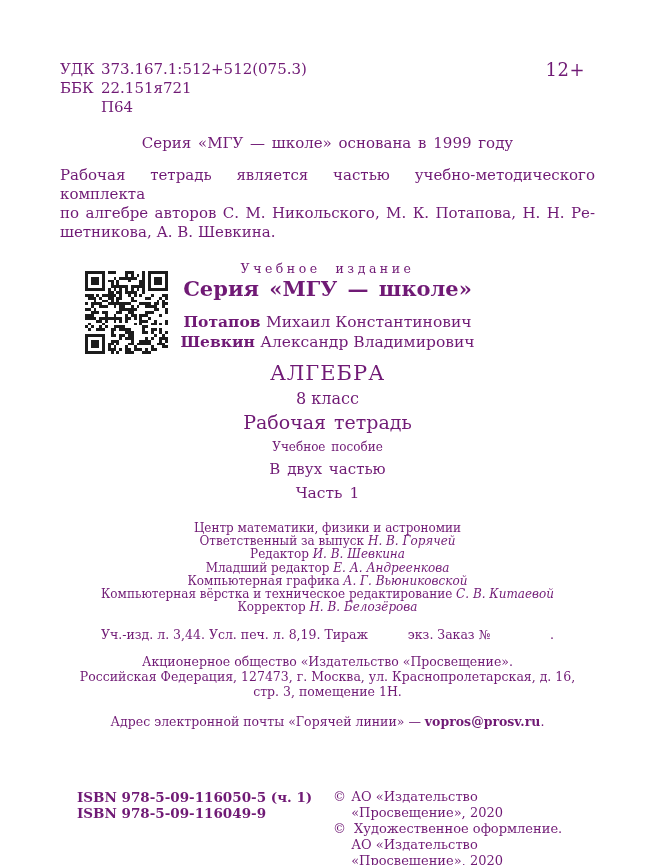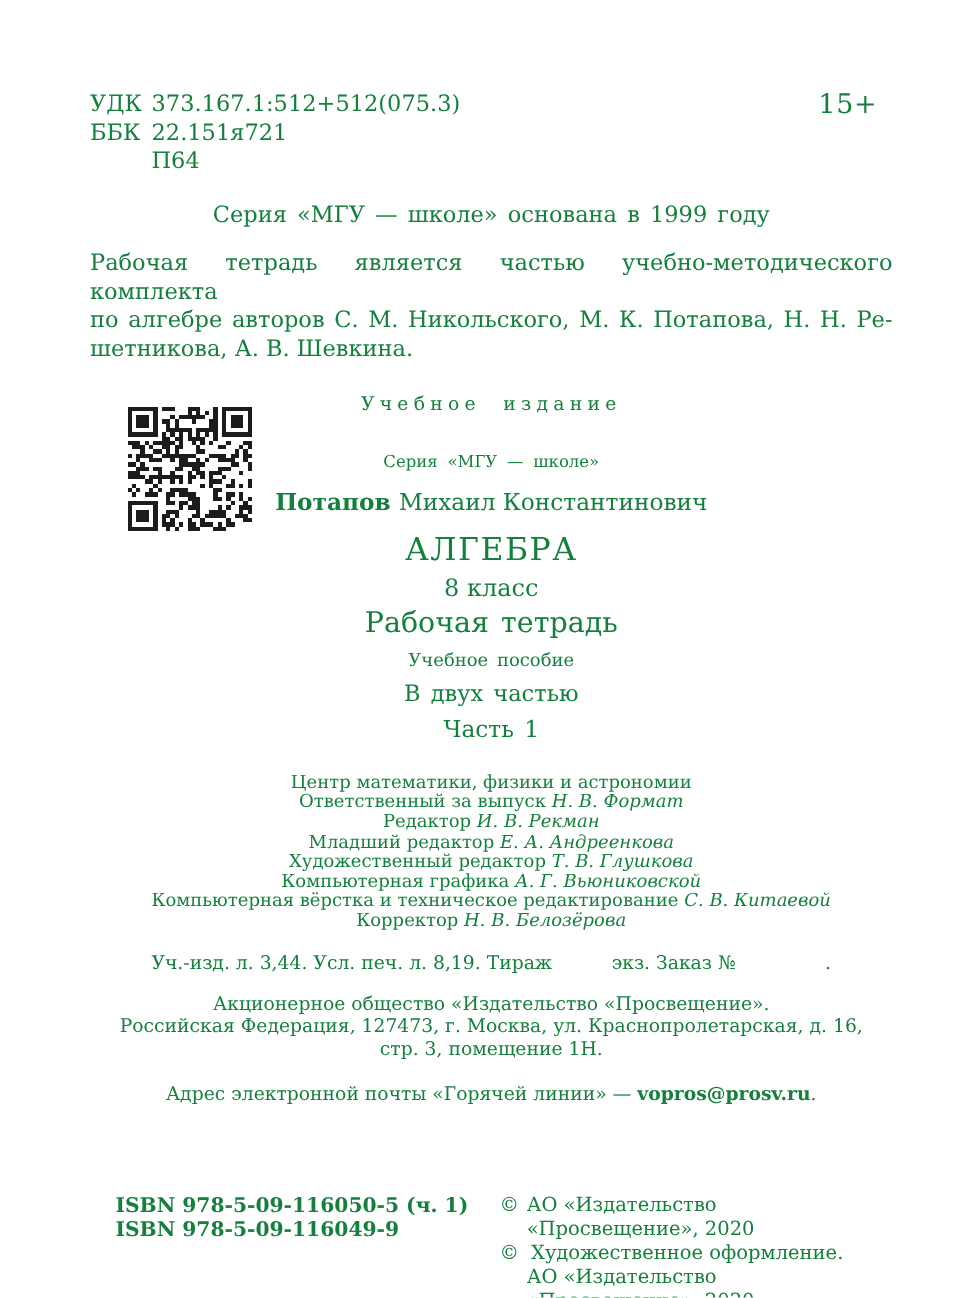--- a/index.html
+++ b/index.html
@@ -3,21 +3,21 @@
 <meta charset="utf-8">
 <style>
   html, body {
     margin: 0; padding: 0;
     width: 650px; height: 865px;
     background: #ffffff;
     overflow: hidden;
   }
   body, .page {
     font-family: "DejaVu Serif", "Liberation Serif", serif;
-    color: #15803d;
+    color: #701a75;
   }
   .page {
     box-sizing: border-box;
     width: 650px; height: 865px;
     padding: 60px 55px 0 60px;
   }
   
   .head-row { display: flex; justify-content: space-between; align-items: flex-start; }
   .codes { font-size: 15px; line-height: 19px; }
   .code-row { display: flex; }
@@ -27,21 +27,21 @@
   
   .series-note { text-align: center; font-size: 15px; margin-top: 17px; word-spacing: 2px; }
   
   .annotation { margin-top: 14px; font-size: 15px; line-height: 19px; }
   .annotation .just { text-align: justify; text-align-last: justify; word-spacing: 1px; }
   .annotation .last { text-align: left; }
   
   .edition { position: relative; margin-top: 19px; text-align: center; }
   .qr { position: absolute; left: 25px; top: 10px; width: 83px; height: 83px; }
   .edition-type { font-size: 12.5px; letter-spacing: 0.28em; word-spacing: 0.6em; }
-  .series2 { font-size: 11px; margin-top: 25px; word-spacing: 3px; }
+  .series2 { font-size: 21px; margin-top: 0; word-spacing: 3px; font-weight: bold; }
   .authors { margin-top: 11px; font-size: 15.5px; line-height: 20px; }
   .author-surname { font-weight: bold; margin-right: 0.35em; }
   .book-title { margin-top: 9px; font-size: 21px; font-weight: normal; letter-spacing: 1px; }
   .grade { margin-top: 4px; font-size: 16px; }
   .subtitle { margin-top: 3px; font-size: 19px; word-spacing: 2px; }
   .kind { margin-top: 7px; font-size: 12px; word-spacing: 2px; }
   .parts-note { margin-top: 6px; font-size: 15px; word-spacing: 2px; }
   .part { margin-top: 6px; font-size: 15.5px; word-spacing: 2px; }
   
   .credits { margin-top: 20px; text-align: center; font-size: 12px; line-height: 13.2px; }
@@ -70,21 +70,21 @@
       <div class="code-row">
         <span class="code-label">УДК</span>
         <span>373.167.1:512+512(075.3)</span>
       </div>
       <div class="code-row">
         <span class="code-label">ББК</span>
         <span>22.151я721</span>
       </div>
       <div class="code-indent">П64</div>
     </div>
-    <div class="age-badge">15+</div>
+    <div class="age-badge">12+</div>
   </div>
 
   <div class="series-note">Серия «МГУ — школе» основана в 1999 году</div>
 
   <div class="annotation">
     <div class="just">Рабочая тетрадь является частью учебно-методического комплекта</div>
     <div class="just">по алгебре авторов С. М. Никольского, М. К. Потапова, Н. Н. Ре-</div>
     <div class="last">шетникова, А. В. Шевкина.</div>
   </div>
 
@@ -495,36 +495,38 @@
         </g>
       </svg>
 
     <div class="edition-type">Учебное издание</div>
     <div class="series2">Серия «МГУ — школе»</div>
 
     <div class="authors">
       <div>
         <span class="author-surname">Потапов</span><span>Михаил Константинович</span>
       </div>
+      <div>
+        <span class="author-surname">Шевкин</span><span>Александр Владимирович</span>
+      </div>
     </div>
 
     <div class="book-title">АЛГЕБРА</div>
     <div class="grade">8 класс</div>
     <div class="subtitle">Рабочая тетрадь</div>
     <div class="kind">Учебное пособие</div>
     <div class="parts-note">В двух частью</div>
     <div class="part">Часть 1</div>
   </div>
 
   <div class="credits">
     <div><span>Центр математики, физики и астрономии</span></div>
-    <div><span>Ответственный за выпуск</span><span class="credit-name">Н. В. Формат</span></div>
-    <div><span>Редактор</span><span class="credit-name">И. В. Рекман</span></div>
+    <div><span>Ответственный за выпуск</span><span class="credit-name">Н. В. Горячей</span></div>
+    <div><span>Редактор</span><span class="credit-name">И. В. Шевкина</span></div>
     <div><span>Младший редактор</span><span class="credit-name">Е. А. Андреенкова</span></div>
-    <div><span>Художественный редактор</span><span class="credit-name">Т. В. Глушкова</span></div>
     <div><span>Компьютерная графика</span><span class="credit-name">А. Г. Вьюниковской</span></div>
     <div><span>Компьютерная вёрстка и техническое редактирование</span><span class="credit-name">С. В. Китаевой</span></div>
     <div><span>Корректор</span><span class="credit-name">Н. В. Белозёрова</span></div>
   </div>
 
   <div class="print-info">
     <div>Уч.-изд. л. 3,44. Усл. печ. л. 8,19. Тираж          экз. Заказ №               .</div>
   </div>
 
   <div class="publisher">

